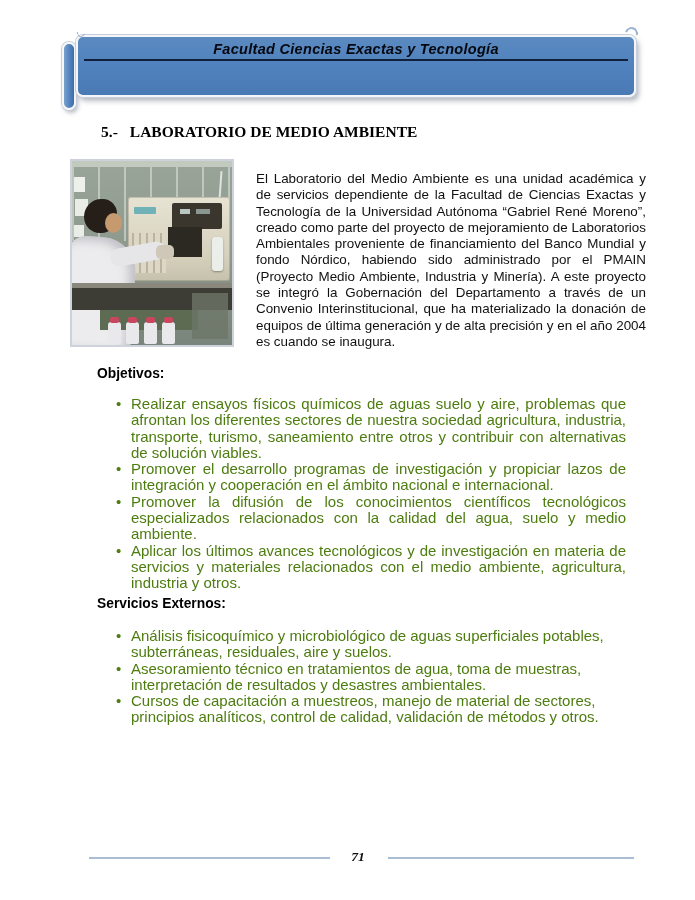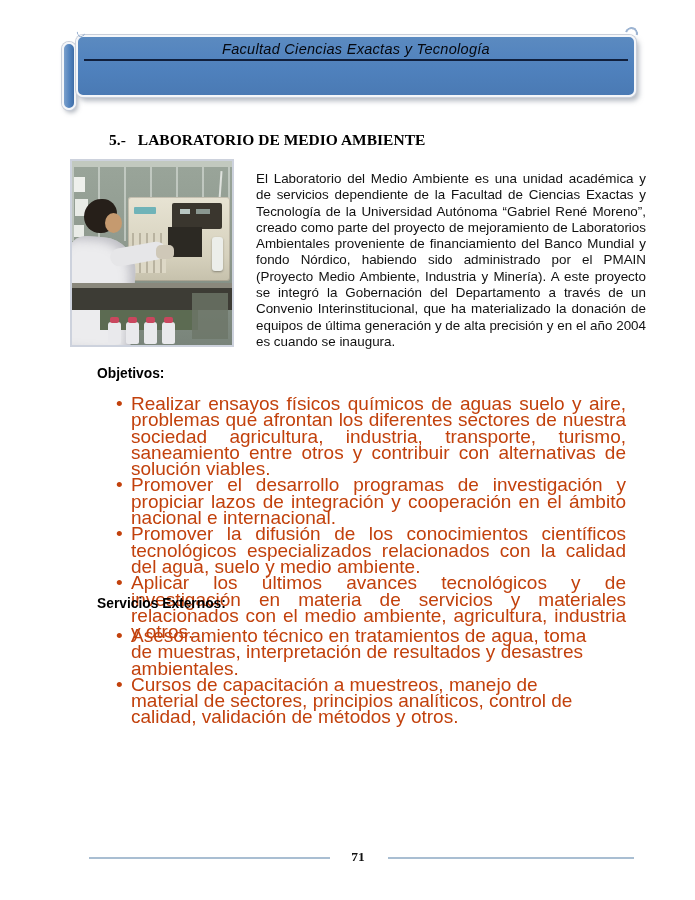--- a/index.html
+++ b/index.html
@@ -17,26 +17,26 @@
         border:2px solid #f4f6f9;border-radius:7px;
         box-shadow:0 0 0 1px #c9cfda, 2px 3px 4px rgba(110,120,135,.5);}
   .curl{position:absolute;width:9px;height:9px;border-radius:50%;
         border:2px solid #9db4d2;border-bottom-color:transparent;border-left-color:transparent;}
   .curl-tr{right:-2px;top:-4px;transform:rotate(-30deg);}
   .curl-tl{left:15px;top:-2px;width:6px;height:6px;border-width:1.5px;transform:rotate(150deg);}
   .banner-inner{position:absolute;left:22px;top:8px;right:8px;}
   .banner-line1{font-size:15.5px;font-weight:bold;font-style:italic;text-align:center;
         color:#05080f;white-space:pre-wrap;letter-spacing:.4px;
         padding-bottom:3px;border-bottom:2.5px solid #101f3c;}
-  .banner-line2{font-size:14.5px;font-weight:normal;font-style:italic;text-align:center;
+  .banner-line2{font-size:14.5px;font-weight:bold;font-style:italic;text-align:center;
         color:#05080f;letter-spacing:.3px;margin-top:2px;
         padding-bottom:2px;border-bottom:2.5px solid #101f3c;}
 
   
-  .sec-title{position:absolute;left:97px;top:119px;margin:12px;
+  .sec-title{position:absolute;left:97px;top:119px;margin:4px;
         font-family:"Liberation Serif", serif;font-size:15.5px;font-weight:bold;color:#000;}
   .sec-title .num{margin-right:12px;}
 
   
   .photo{position:absolute;left:70px;top:159px;width:160px;height:184px;
         border:2px solid #cdd2dd;background:linear-gradient(180deg,#9aa59a 0%,#8f9a8f 45%,#79847a 100%);
         overflow:hidden;}
   .photo *{position:absolute;}
   .ph-mullions{left:0;top:0;right:0;height:80px;
         background:repeating-linear-gradient(90deg,rgba(225,230,225,.55) 0 2px,transparent 2px 26px);}
@@ -75,33 +75,33 @@
   .ph-cap{width:9px;height:6px;background:#c9475e;border-radius:2px;top:156px;}
   .ph-c1{left:38px;} .ph-c2{left:56px;} .ph-c3{left:74px;} .ph-c4{left:92px;}
 
   
   .intro{position:absolute;left:244px;top:159px;width:390px;margin:12px;
         font-size:13.4px;line-height:16.3px;text-align:justify;white-space:pre-wrap;color:#111;}
   .h-sec{position:absolute;left:97px;margin:0;font-size:13.8px;font-weight:bold;color:#000;}
   .h-objetivos{top:366px;}
   .h-servicios{top:596px;}
   ul.blist{position:absolute;left:97px;margin:0;padding:0;list-style:none;
-        font-size:19px;line-height:16.3px;color:#c2410c;}
+        font-size:15px;line-height:16.3px;color:#4d7c0f;}
   ul.blist li{position:relative;padding-left:34px;margin:0;white-space:pre-wrap;}
   ul.blist li::before{content:"\2022";position:absolute;left:19px;top:0;}
   .list-objetivos{top:396px;width:529px;}
   .list-objetivos li{text-align:justify;}
   .list-servicios{top:628px;width:512px;text-align:left;}
 
   
   .footer-rule{position:absolute;top:857px;height:0;border-top:2px solid #a9bed2;}
   .footer-rule.left{left:89px;width:241px;}
   .footer-rule.right{left:388px;width:246px;}
   .page-number{position:absolute;left:330px;top:849px;width:56px;text-align:center;
-        font-family:"Liberation Serif", serif;font-size:13.5px;font-weight:bold;color:#111;}
+        font-family:"Liberation Serif", serif;font-size:13.5px;font-weight:bold;color:#111;font-style:italic;}
 </style>
 </head>
 <body>
 
 <div class="page">
 
   <div class="banner">
     <span class="banner-scroll"></span>
     <div class="banner-body"></div>
     <span class="curl curl-tl"></span>
@@ -154,20 +154,21 @@
   <h2 class="h-sec h-objetivos">Objetivos:</h2>
   <ul class="blist list-objetivos">
     <li>Realizar ensayos físicos químicos de aguas suelo y aire, problemas que afrontan los diferentes sectores de nuestra sociedad agricultura, industria, transporte, turismo, saneamiento entre otros y contribuir con alternativas de solución viables.</li>
     <li>Promover el desarrollo programas de investigación y propiciar lazos de integración y cooperación en el ámbito nacional e internacional.</li>
     <li>Promover la difusión de los conocimientos científicos tecnológicos especializados relacionados con la calidad del agua, suelo y medio ambiente.</li>
     <li>Aplicar los últimos avances tecnológicos y de investigación en materia de servicios y materiales relacionados con el medio ambiente, agricultura, industria y otros.</li>
   </ul>
 
   <h2 class="h-sec h-servicios">Servicios Externos:</h2>
   <ul class="blist list-servicios">
+    <li>Análisis fisicoquímico y microbiológico de aguas superficiales potables, subterráneas, residuales, aire y suelos.</li>
     <li>Asesoramiento técnico en tratamientos de agua, toma de muestras, interpretación de resultados y desastres ambientales.</li>
     <li>Cursos de capacitación a muestreos, manejo de material de sectores, principios analíticos, control de calidad, validación de métodos y otros.</li>
   </ul>
 
   <div class="footer-rule left"></div>
   <div class="page-number">71</div>
   <div class="footer-rule right"></div>
 
 </div>
 

